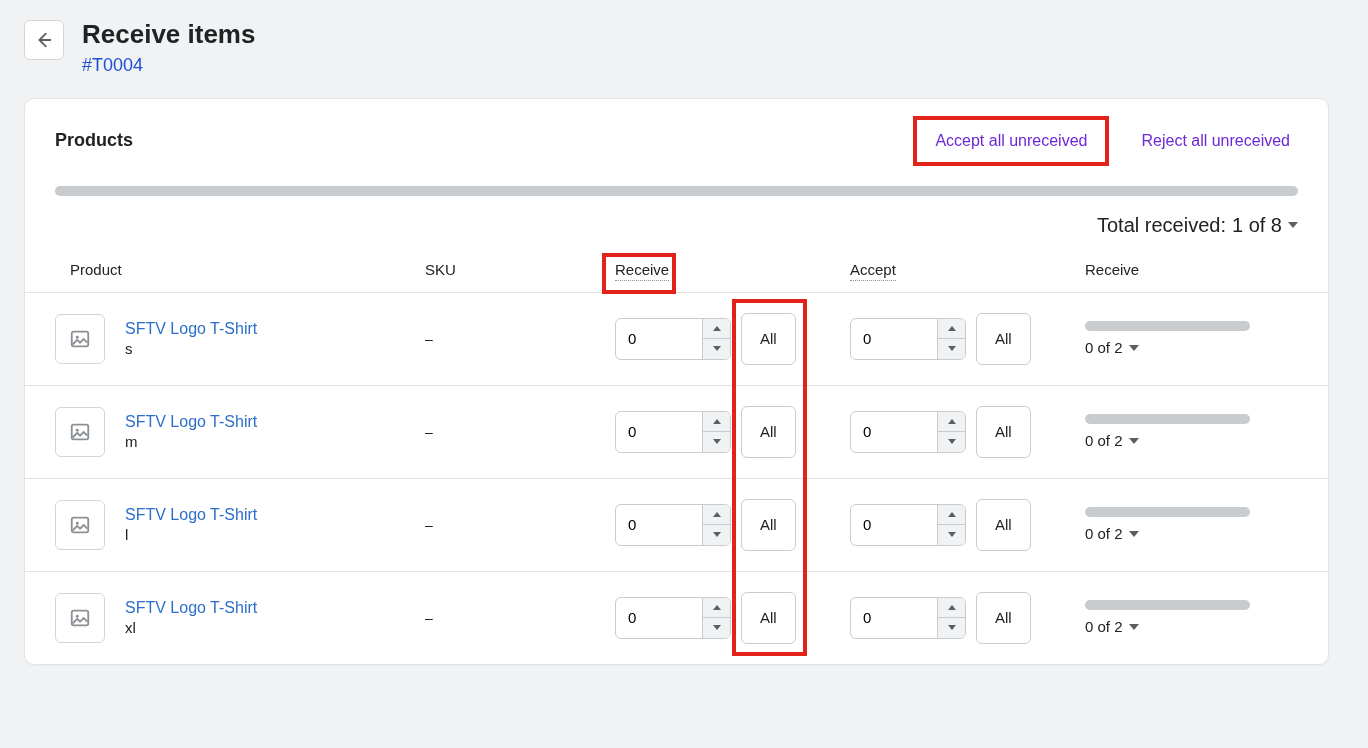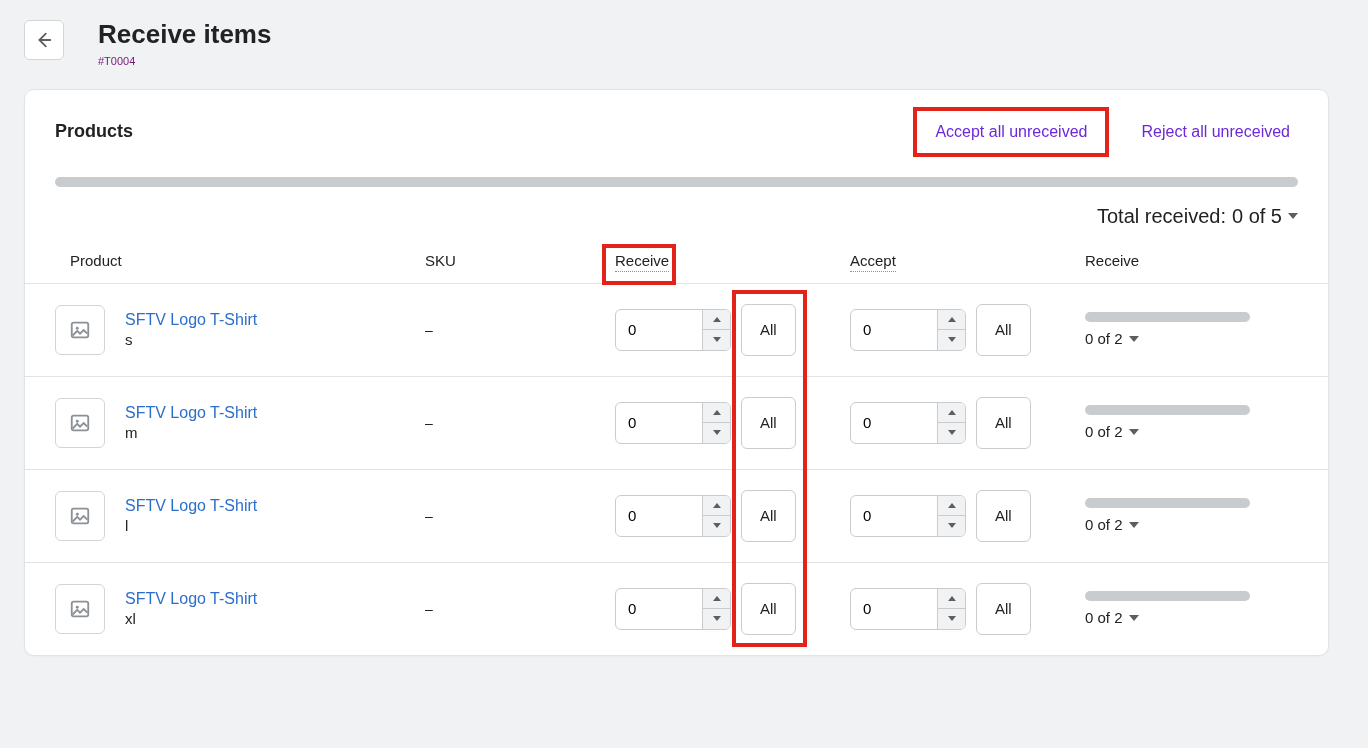--- a/index.html
+++ b/index.html
@@ -24,30 +24,30 @@
     height: 40px;
     border: 1px solid #d2d5d8;
     border-radius: 6px;
     background: #fff;
     display: flex;
     align-items: center;
     justify-content: center;
     cursor: pointer;
     margin-top: 2px;
   }
-  .title-block { display: flex; flex-direction: column; margin-left: 16px; }
+  .title-block { display: flex; flex-direction: column; }
   .page-title {
     font-size: 26px;
     font-weight: 600;
     margin: 0;
     line-height: 1.25;
   }
   .subtitle {
-    color: #701a75;
-    font-size: 11px;
+    color: #1d4ed8;
+    font-size: 18px;
     margin-top: 4px;
   }
   .card {
     background: #fff;
     border: 1px solid #e1e3e5;
     border-radius: 10px;
     box-shadow: 0 1px 2px rgba(0,0,0,.03);
     padding: 0;
     max-width: 1305px;
   }
@@ -273,21 +273,21 @@
         </span>
         <button class="link-btn">Reject all unreceived</button>
       </div>
     </div>
 
     <div class="progress-wrap">
       <div class="progress-bar"></div>
     </div>
     <div class="total-row">
       <span>Total received:</span>
-      <span>0 of 5</span>
+      <span>1 of 8</span>
       <span class="caret-down"></span>
     </div>
 
     <table>
       <colgroup>
         <col style="width:380px">
         <col style="width:190px">
         <col style="width:235px">
         <col style="width:235px">
         <col>

